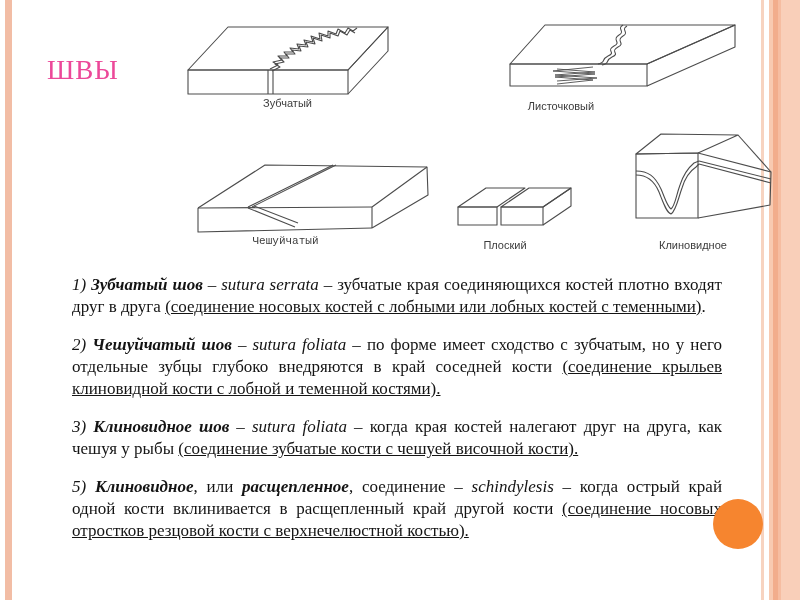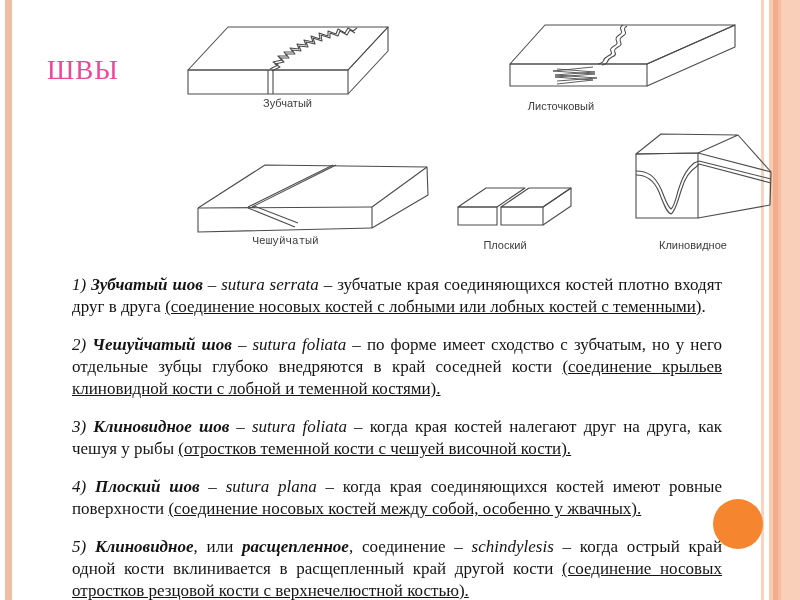--- a/index.html
+++ b/index.html
@@ -111,22 +111,21 @@
         <path d="M8 41 C20 41 27 46 33 59 C37 68 39 76 43 79 C47 76 48 66 52 55 C55 46 60 38 66 33 L71 31"></path>
         <path d="M8 45 C19 45 26 50 31 62 C35 72 38 82 43 84 C48 81 50 69 54 58 C57 48 62 41 68 37 L71 34"></path>
       </g>
     </svg>
   </div>
   <div class="fig-label" style="left:628px;top:239px;width:130px;">Клиновидное</div>
 
   <div class="text-block">
     <p><span class="i">1) </span><span class="bi">Зубчатый шов</span><span class="n"> – </span><span class="i">sutura serrata</span><span class="n"> – зубчатые края соединяющихся костей плотно входят друг в друга </span><span class="u">(соединение носовых костей с лобными или лобных костей с теменными)</span><span class="n">.</span></p>
     <p><span class="i">2) </span><span class="bi">Чешуйчатый шов</span><span class="n"> – </span><span class="i">sutura foliata</span><span class="n"> – по форме имеет сходство с зубчатым, но у него отдельные зубцы глубоко внедряются в край соседней кости </span><span class="u">(соединение крыльев клиновидной кости с лобной и теменной костями).</span></p>
-    <p><span class="i">3) </span><span class="bi">Клиновидное шов</span><span class="n"> – </span><span class="i">sutura foliata</span><span class="n"> – когда края костей налегают друг на друга, как чешуя у рыбы </span><span class="u">(отростков теменной кости с чешуей височной кости).</span></p>
-    <p><span class="i">4) </span><span class="bi">Плоский шов</span><span class="n"> – </span><span class="i">sutura plana</span><span class="n"> – когда края соединяющихся костей имеют ровные поверхности </span><span class="u">(соединение носовых костей между собой, особенно у жвачных).</span></p>
+    <p><span class="i">3) </span><span class="bi">Клиновидное шов</span><span class="n"> – </span><span class="i">sutura foliata</span><span class="n"> – когда края костей налегают друг на друга, как чешуя у рыбы </span><span class="u">(соединение зубчатые кости с чешуей височной кости).</span></p>
     <p><span class="i">5) </span><span class="bi">Клиновидное</span><span class="n">, или </span><span class="bi">расщепленное</span><span class="n">, соединение – </span><span class="i">schindylesis</span><span class="n"> – когда острый край одной кости вклинивается в расщепленный край другой кости </span><span class="u">(соединение носовых отростков резцовой кости с верхнечелюстной костью).</span></p>
   </div>
 
   <svg class="circle-decoration" width="50" height="50" viewBox="0 0 50 50">
     <circle cx="25" cy="25" r="25" fill="#f6852f"></circle>
   </svg>
 
 </div>
 
 </body></html>

